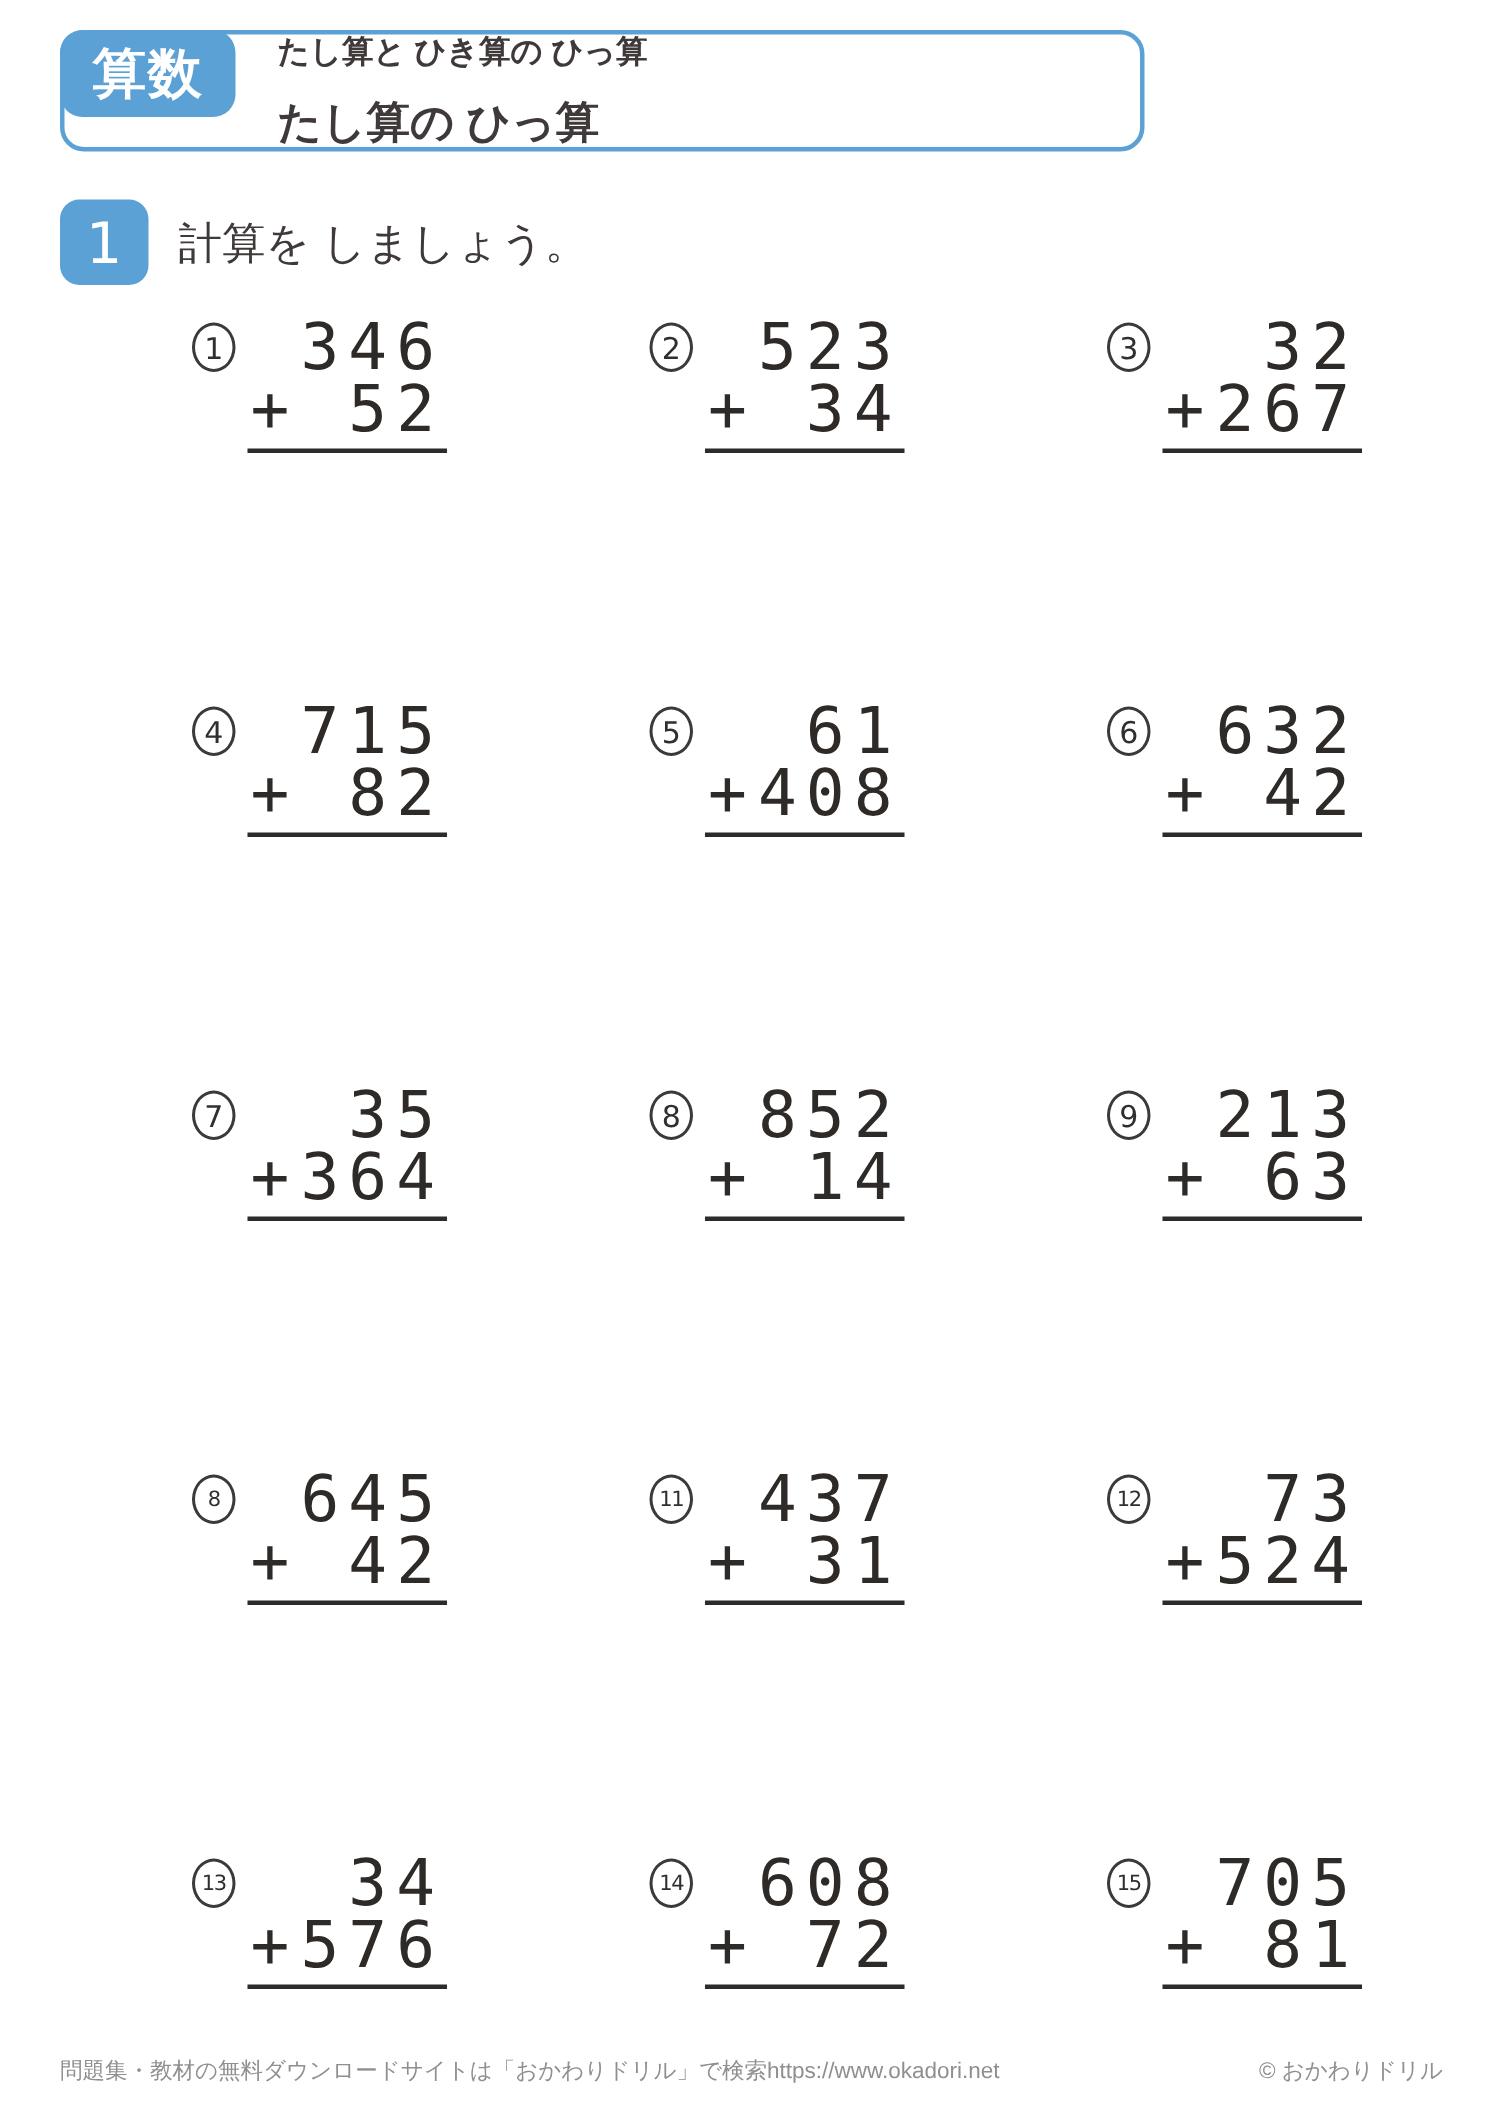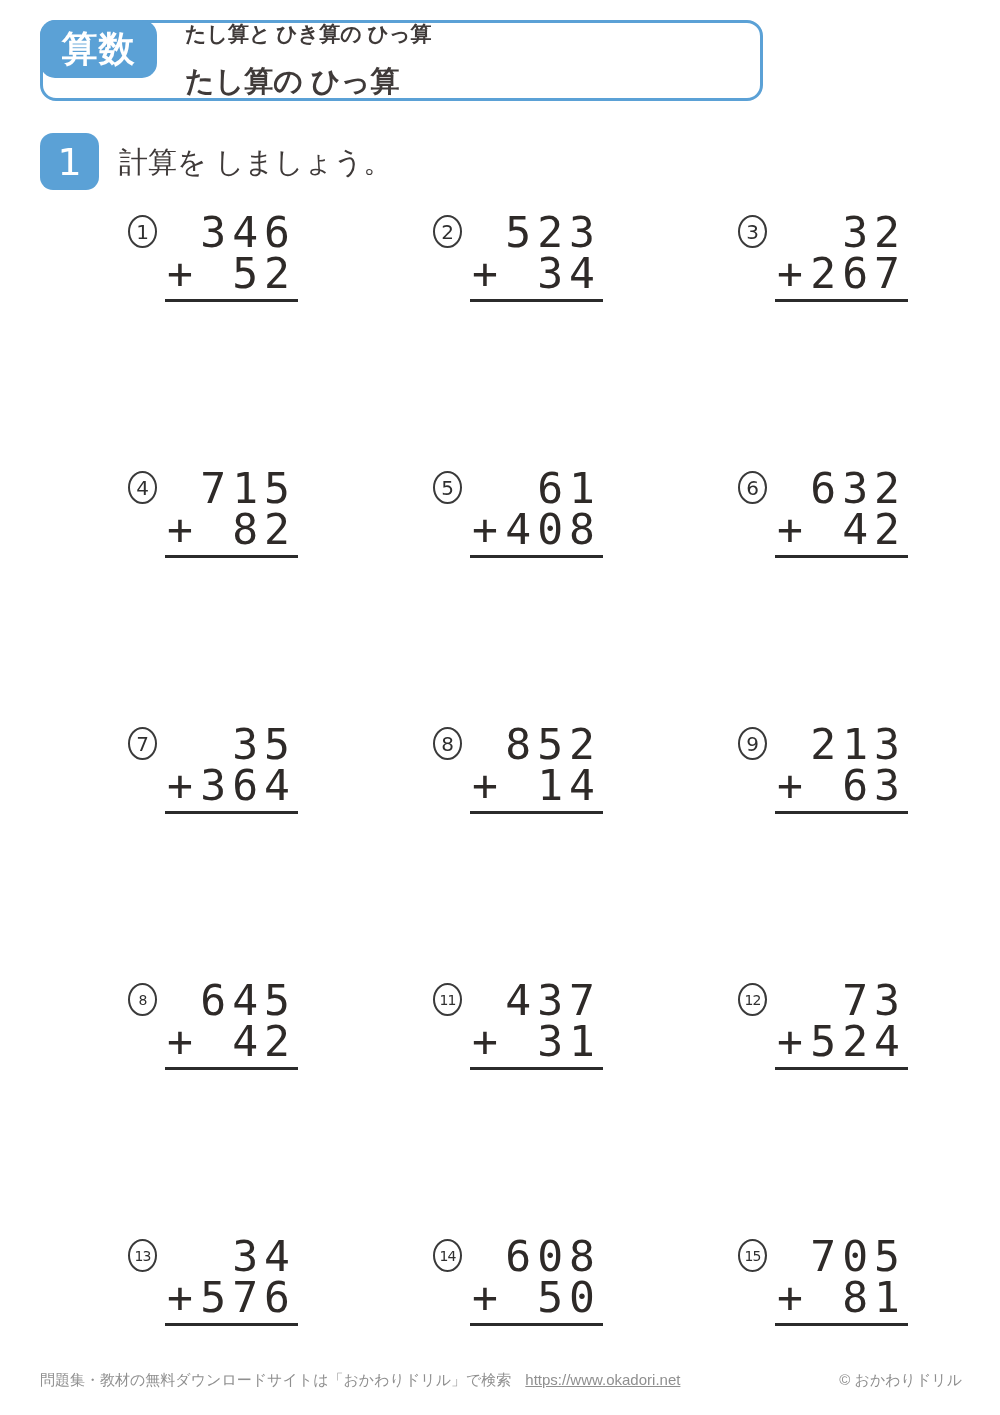--- a/index.html
+++ b/index.html
@@ -68,21 +68,21 @@
   .trow{text-align:right;height:40px;line-height:40px;padding-right:8px;}
   .brow{position:relative;text-align:right;height:40px;line-height:40px;padding-right:8px;margin-top:1px;}
   .plus{position:absolute;left:2px;top:0;letter-spacing:0;margin-right:0;}
   .ansline{border-top:3px solid var(--line);margin-top:6px;}
   
   .footer{
     position:absolute;left:40px;right:38px;top:1371px;
     display:flex;justify-content:space-between;align-items:baseline;
     font-size:15px;color:var(--footer);white-space:nowrap;
   }
-  .footer-url{margin-left:14px;text-decoration:underline;}
+  .footer-url{margin-left:0;}
 </style>
 </head>
 <body>
 
 <div class="header">
   <div class="subject-badge">算数</div>
   <div class="titles">
     <div class="title-line1">たし算と ひき算の ひっ算</div>
     <div class="title-line2">
       <span class="title-main">たし算の ひっ算</span>
@@ -250,21 +250,21 @@
       <div class="ansline"></div>
     </div>
   </div>
 
   <div class="cell two">
     <span class="pnum">14</span>
     <div class="calc">
       <div class="trow"><span class="num">608</span></div>
       <div class="brow">
         <span class="num plus">+</span>
-        <span class="num">50</span>
+        <span class="num">72</span>
       </div>
       <div class="ansline"></div>
     </div>
   </div>
 
   <div class="cell two">
     <span class="pnum">15</span>
     <div class="calc">
       <div class="trow"><span class="num">705</span></div>
       <div class="brow">

